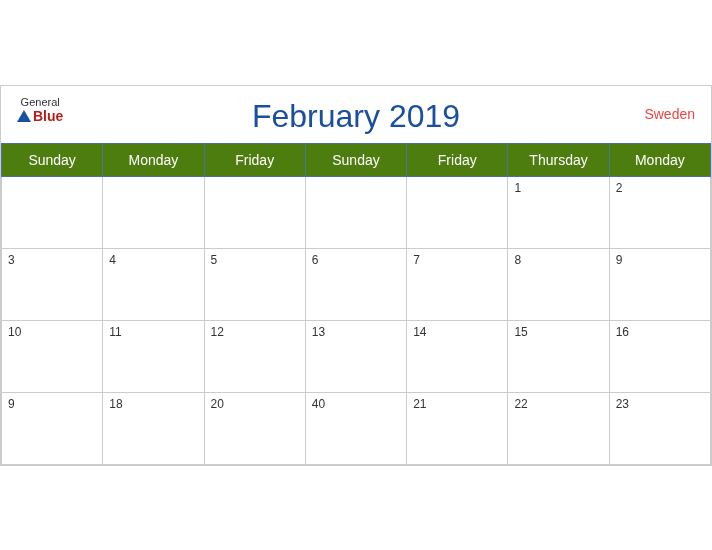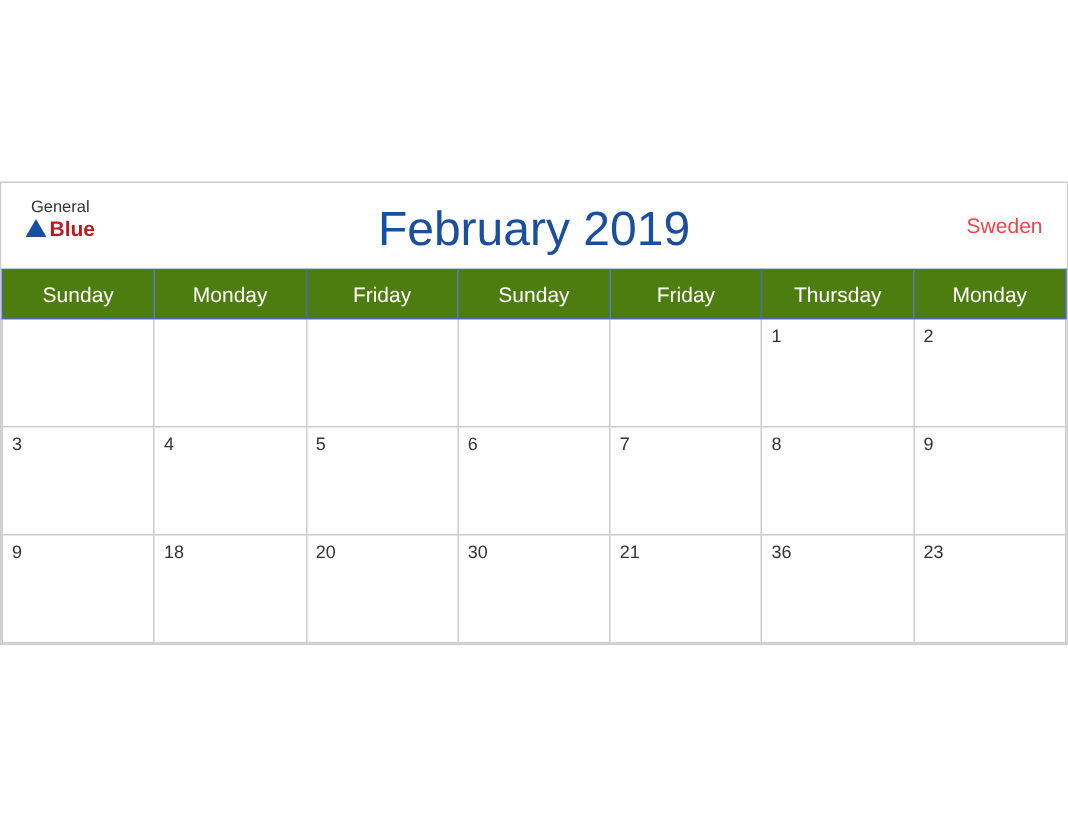--- a/index.html
+++ b/index.html
@@ -158,36 +158,59 @@
           </td>
           <td>
             <span class="date-num">8</span>
           </td>
           <td>
             <span class="date-num">9</span>
           </td>
         </tr>
         <tr>
           <td>
+            <span class="date-num">10</span>
+          </td>
+          <td>
+            <span class="date-num">11</span>
+          </td>
+          <td>
+            <span class="date-num">12</span>
+          </td>
+          <td>
+            <span class="date-num">13</span>
+          </td>
+          <td>
+            <span class="date-num">14</span>
+          </td>
+          <td>
+            <span class="date-num">15</span>
+          </td>
+          <td>
+            <span class="date-num">16</span>
+          </td>
+        </tr>
+        <tr>
+          <td>
             <span class="date-num">9</span>
           </td>
           <td>
             <span class="date-num">18</span>
           </td>
           <td>
             <span class="date-num">20</span>
           </td>
           <td>
-            <span class="date-num">30</span>
+            <span class="date-num">40</span>
           </td>
           <td>
             <span class="date-num">21</span>
           </td>
           <td>
-            <span class="date-num">36</span>
+            <span class="date-num">22</span>
           </td>
           <td>
             <span class="date-num">23</span>
           </td>
         </tr>
       </tbody>
   </table>
 </div>
 
 </body></html>

